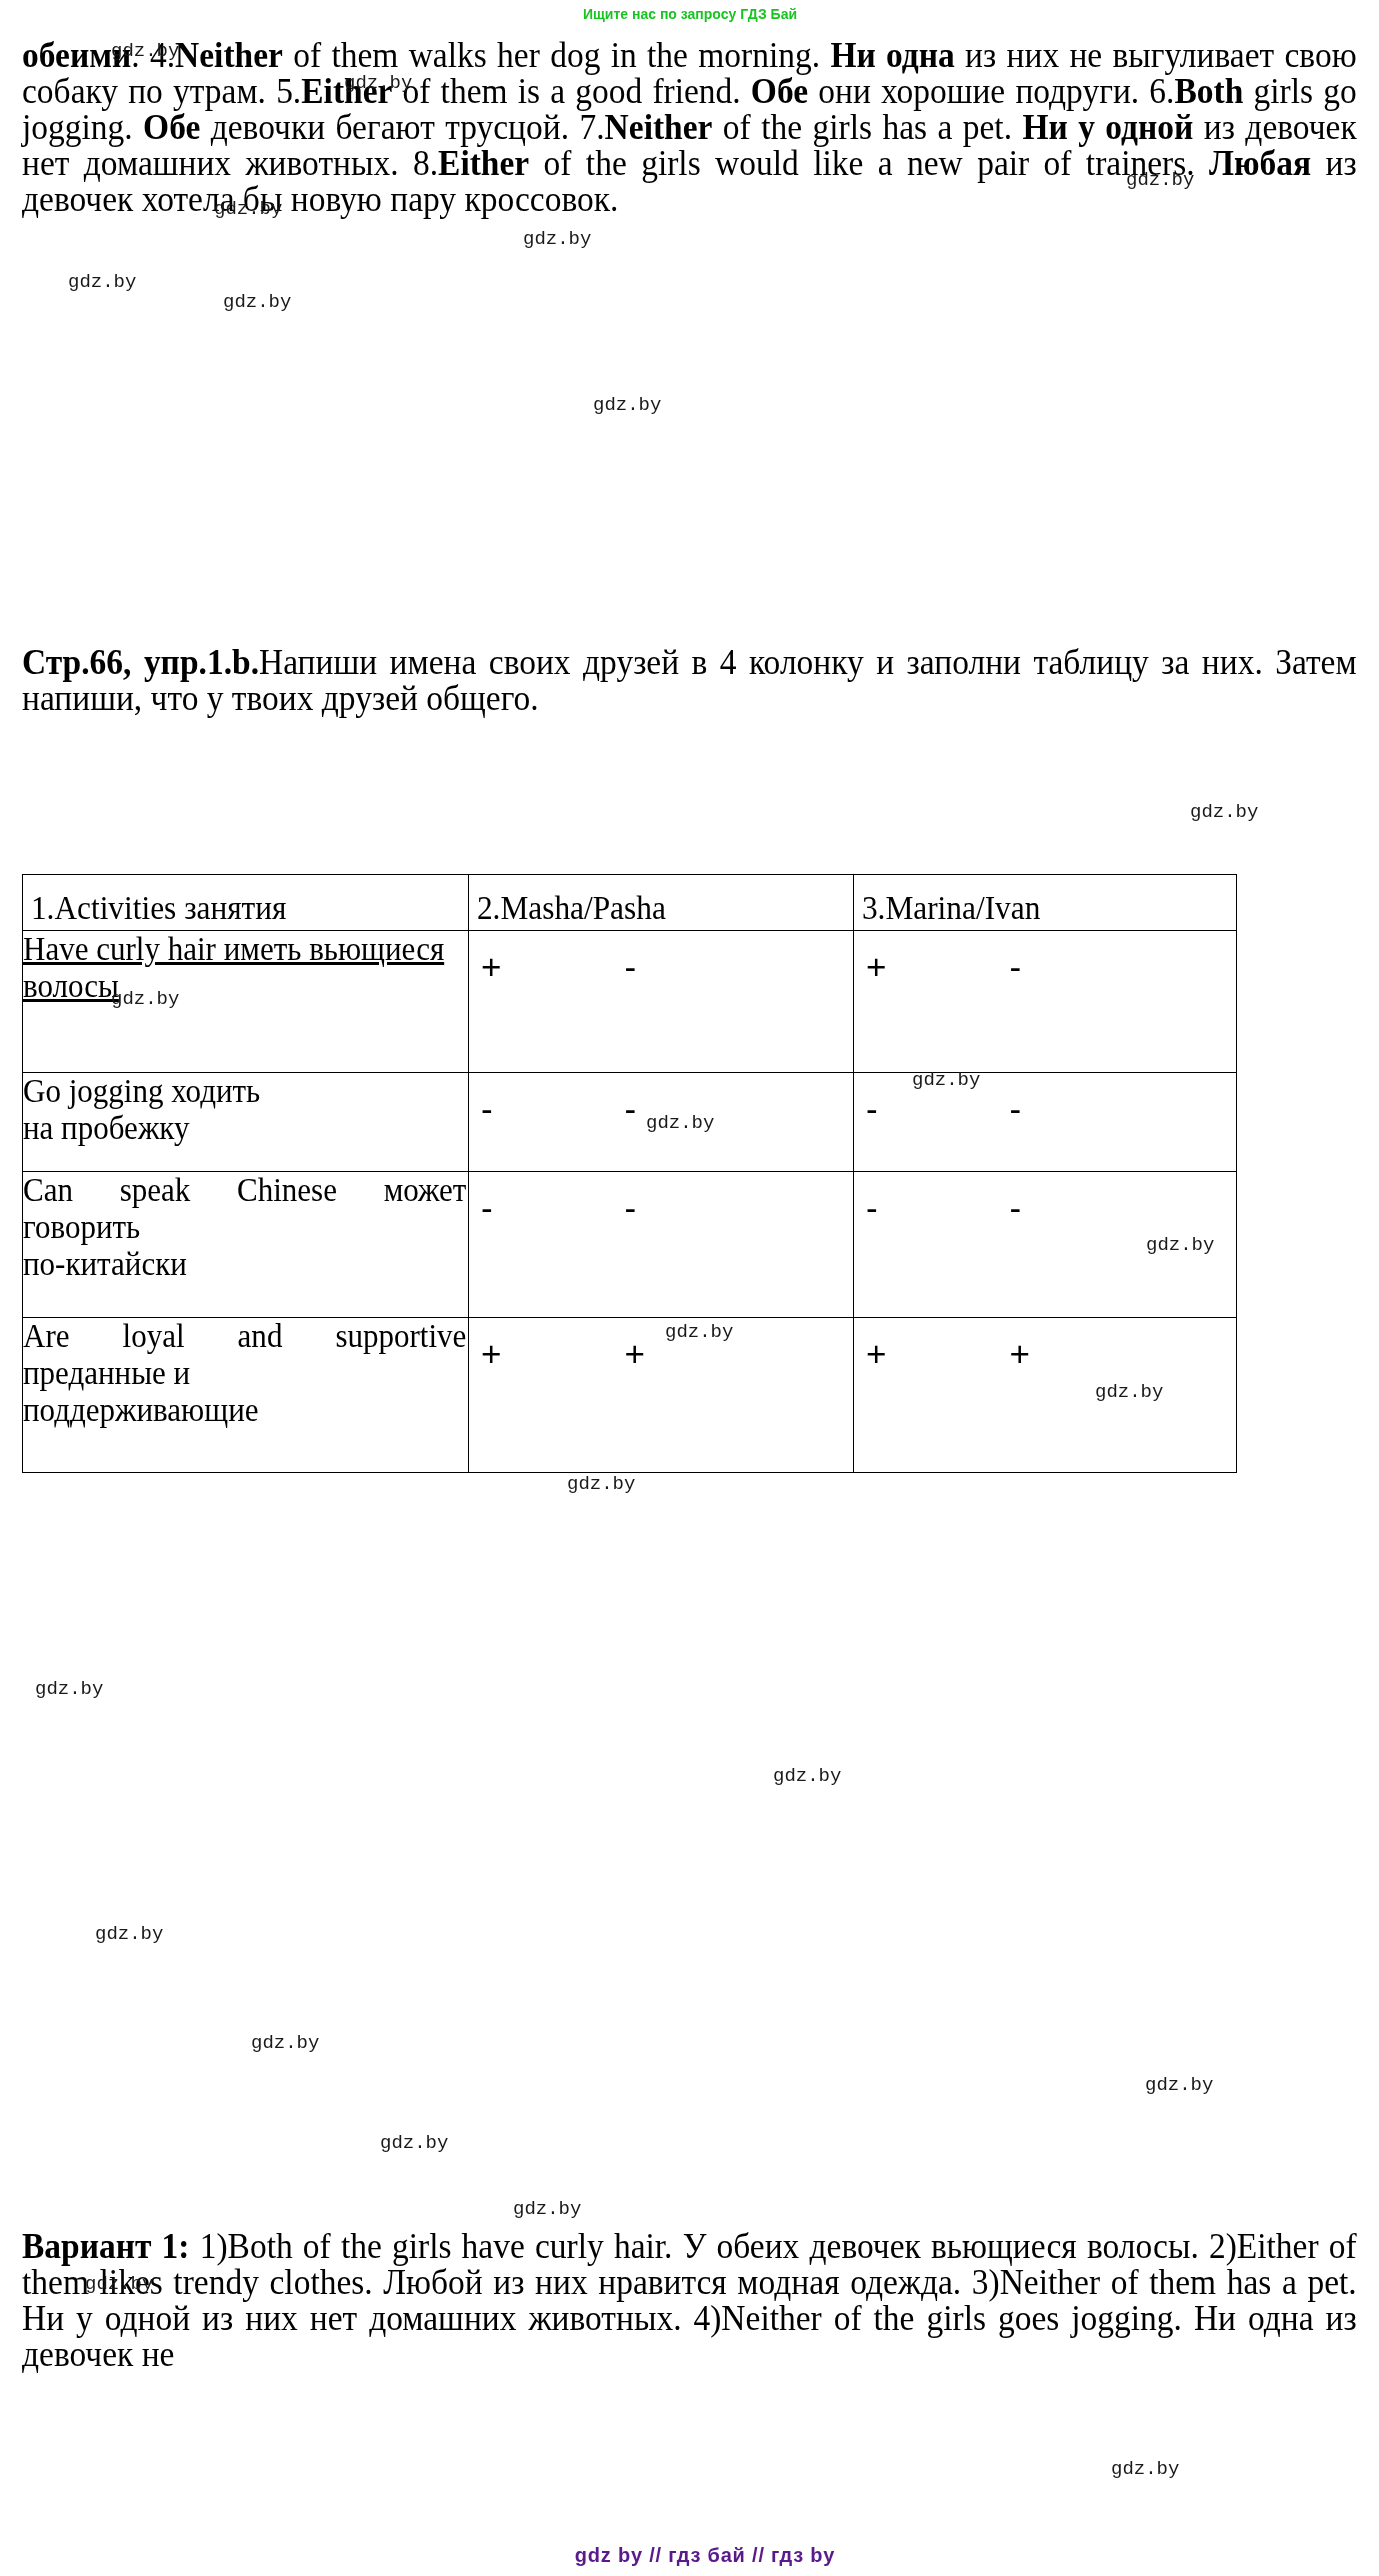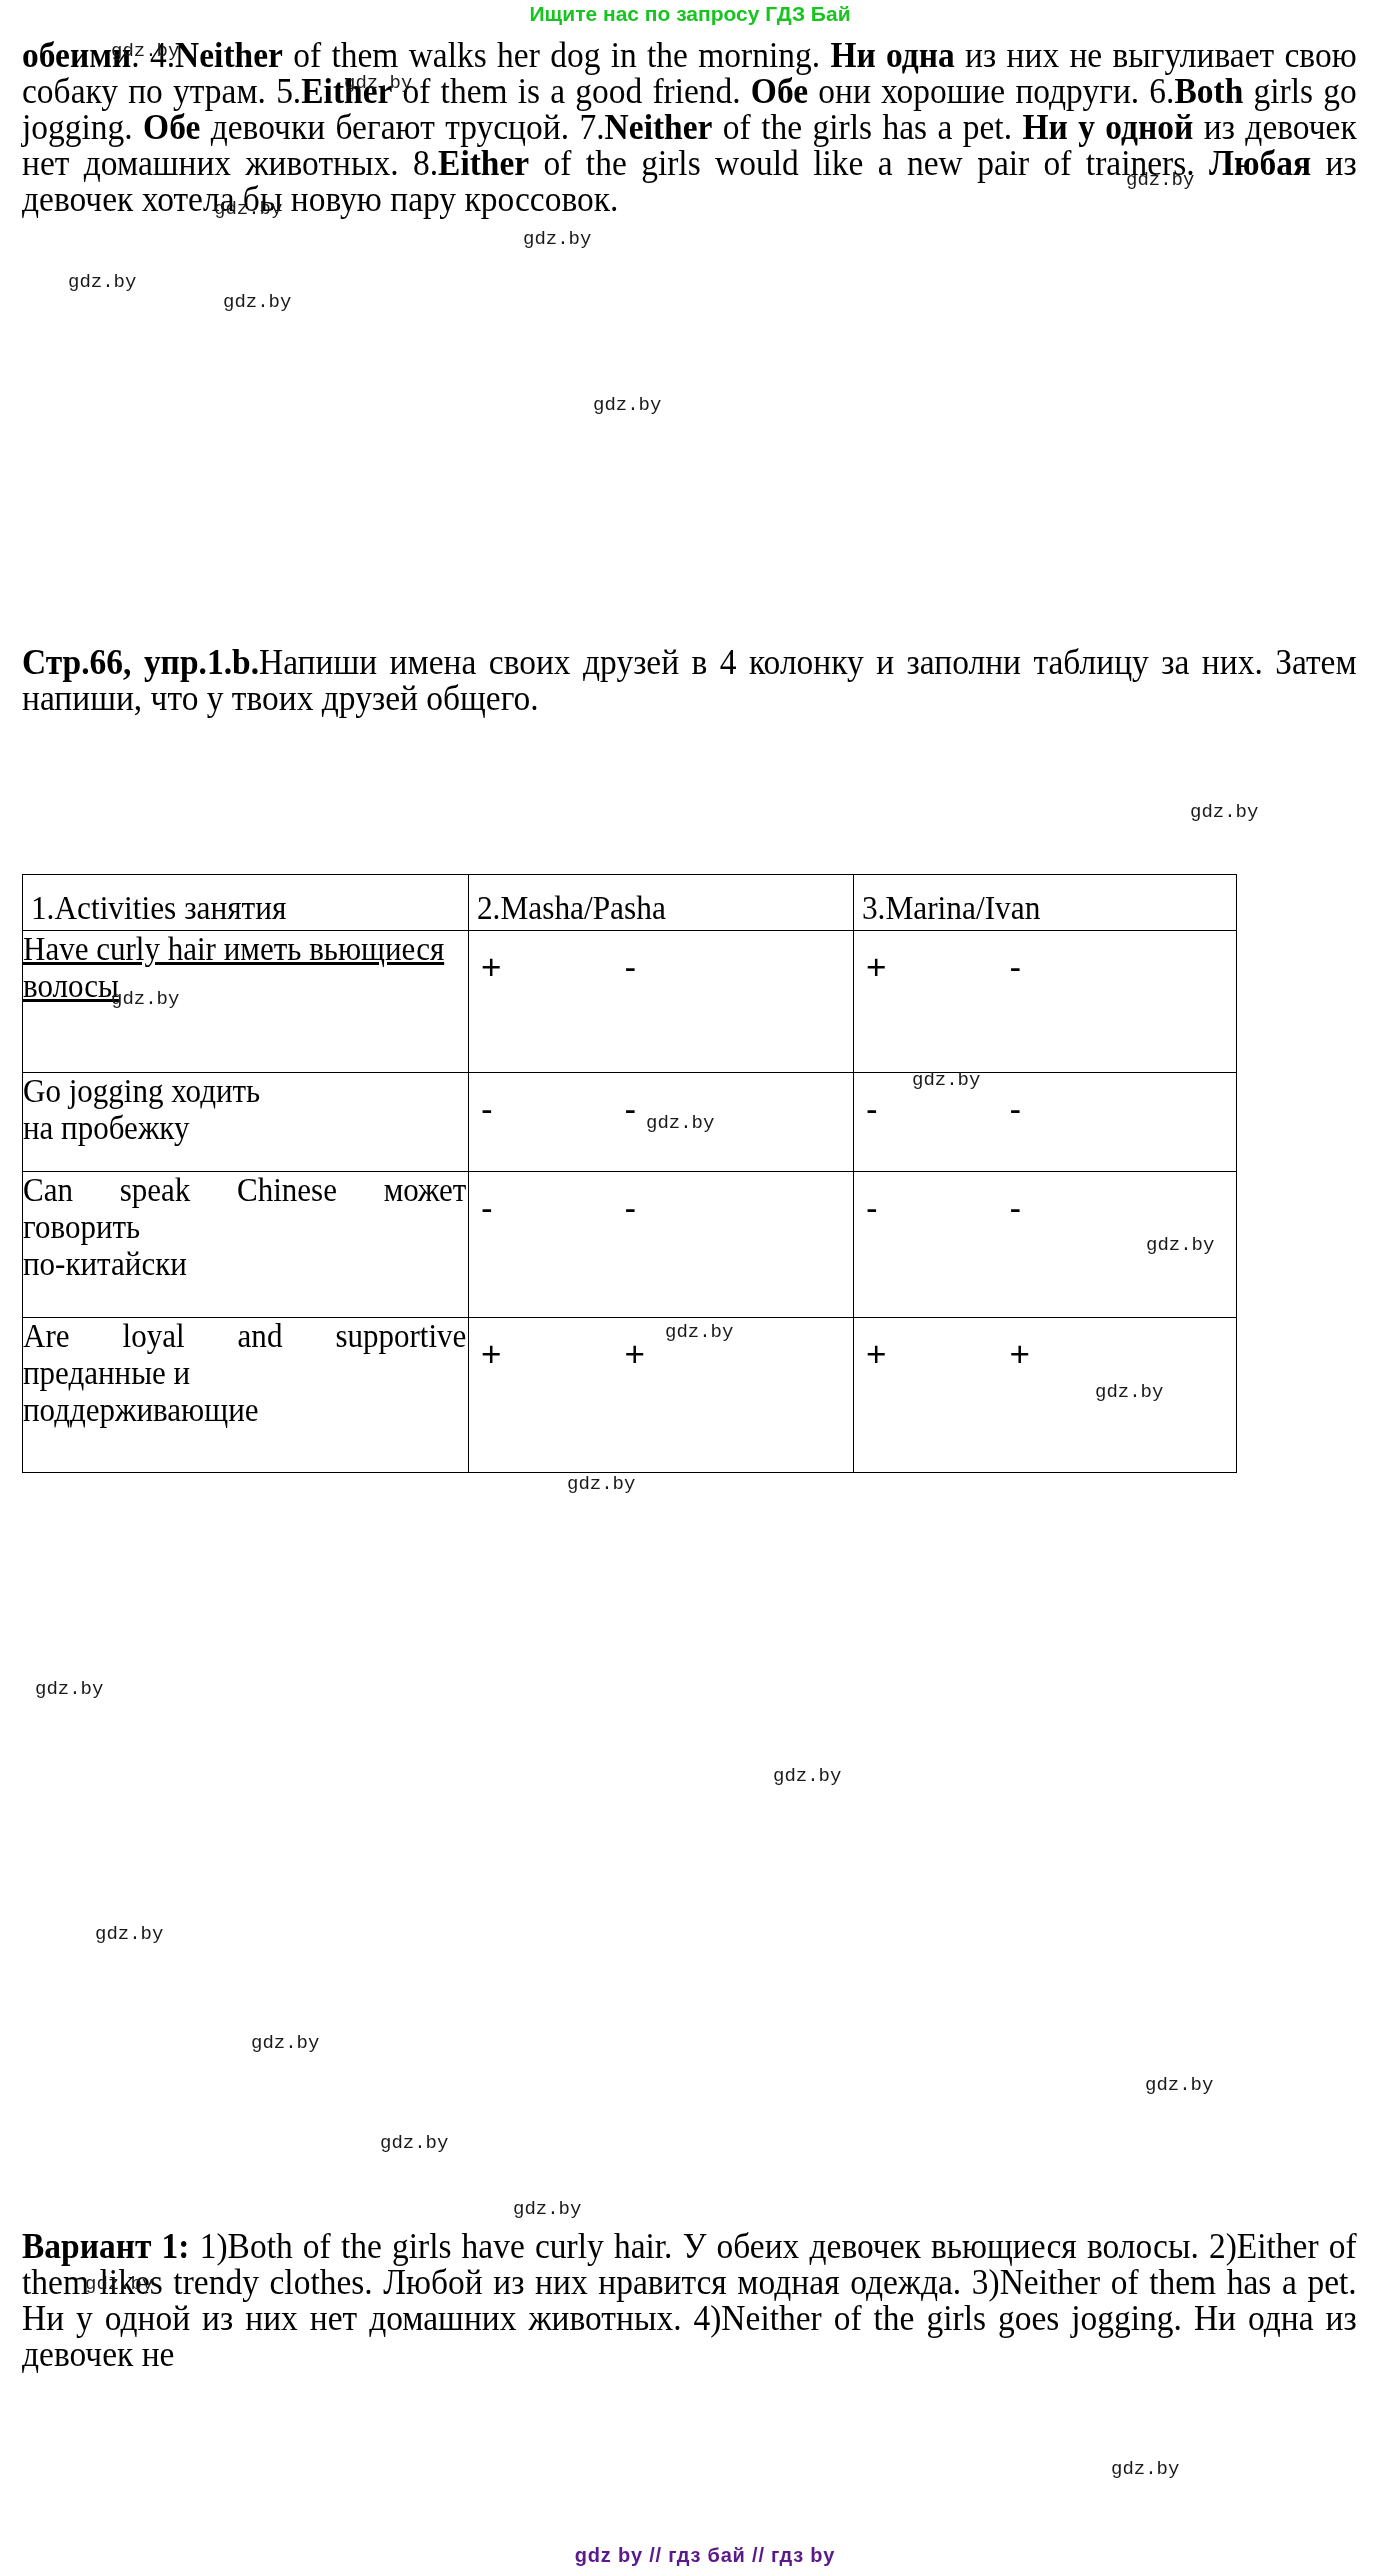--- a/index.html
+++ b/index.html
@@ -17,21 +17,21 @@
   }
 
   
   .promo-bar {
     position: absolute;
     top: 0;
     left: 0;
     width: 1380px;
     text-align: center;
     font-family: "Liberation Sans", sans-serif;
-    font-size: 21px;
+    font-size: 14px;
     font-weight: 700;
     color: #18c420;
     letter-spacing: 0px;
     line-height: 28px;
   }
 
   p.para {
     margin: 0;
     font-size: 36px;
     line-height: 1.0;

